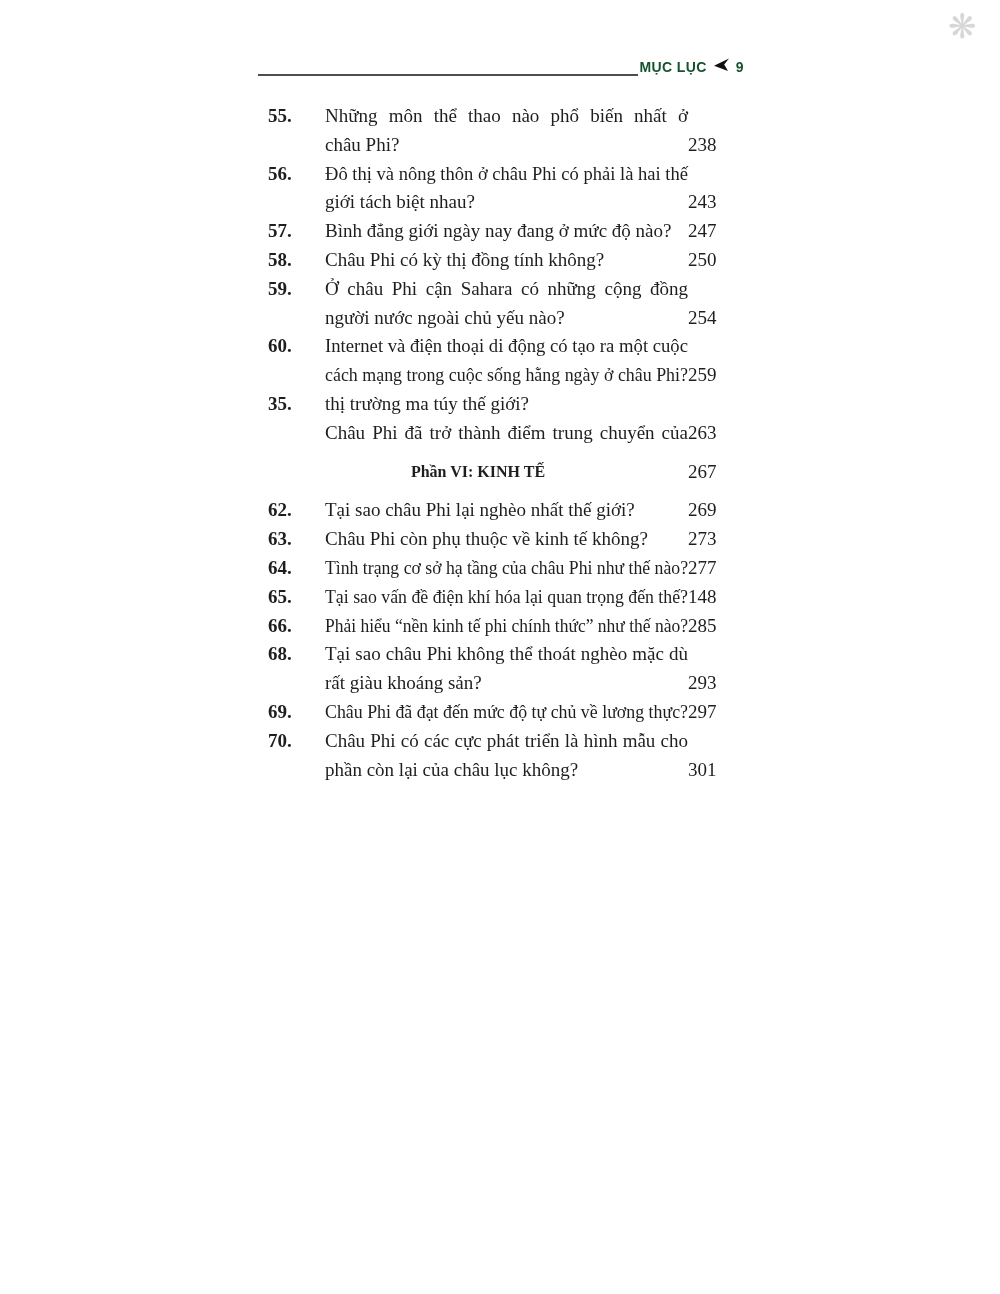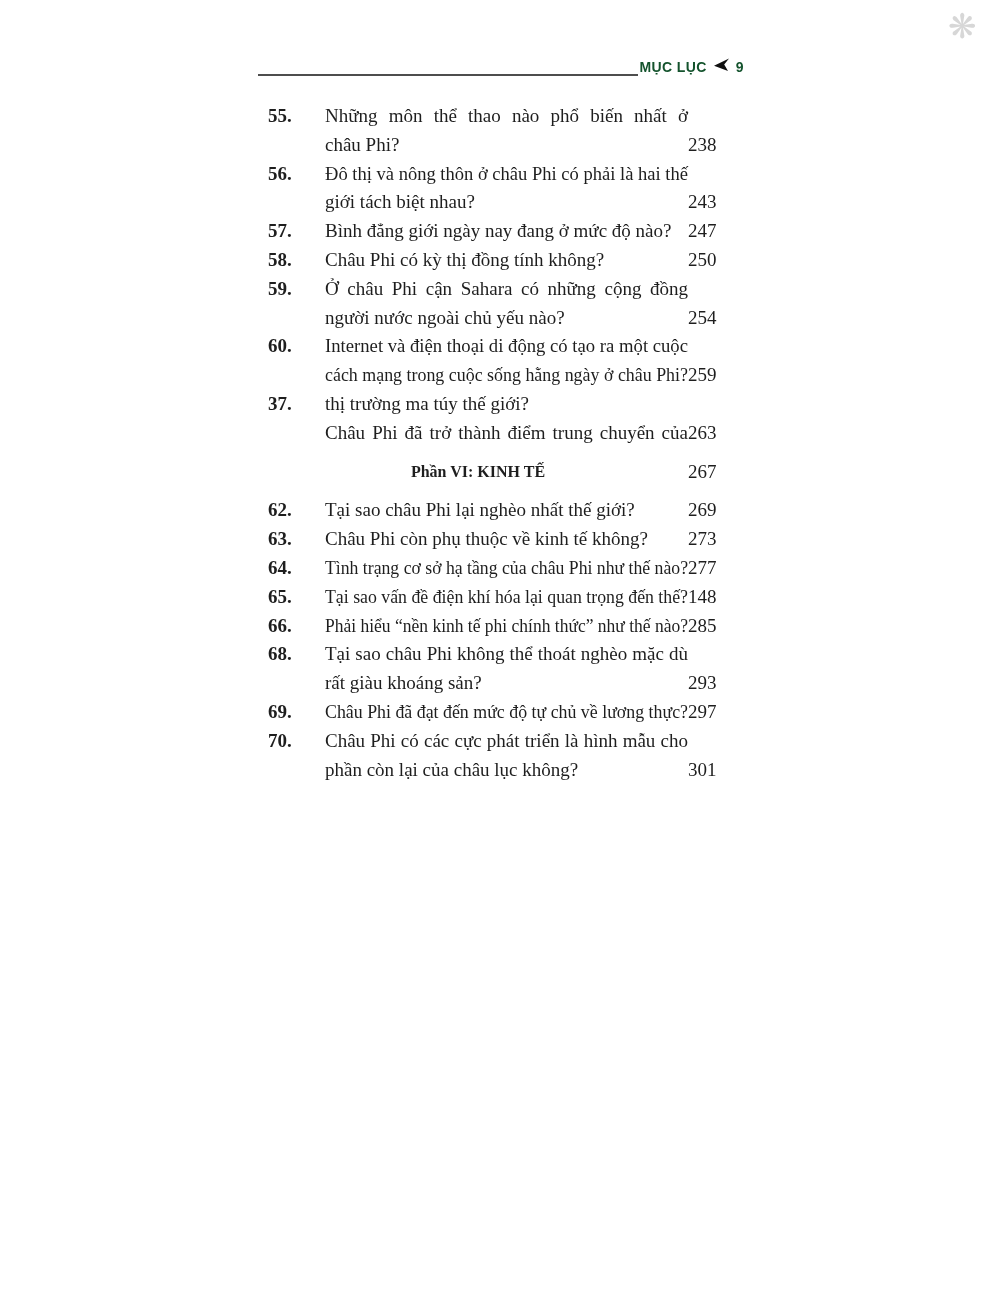--- a/index.html
+++ b/index.html
@@ -146,21 +146,21 @@
   <div class="entry">
     <div class="num">60.</div>
     <div class="text">
           <div class="line stretch" style="display: block; white-space: nowrap; transform: scaleX(0.982866); transform-origin: left center;">Internet và điện thoại di động có tạo ra một cuộc</div>
           <div class="line" style="display: block; white-space: nowrap; transform: scaleX(0.942398); transform-origin: left center;">cách mạng trong cuộc sống hằng ngày ở châu Phi?</div>
         </div>
     <div class="pnum">259</div>
   </div>
 
   <div class="entry">
-    <div class="num">37.</div>
+    <div class="num">35.</div>
     <div class="text">
           <div class="line" style="display: block;">thị trường ma túy thế giới?</div>
           <div class="line stretch" style="display: block; white-space: nowrap; word-spacing: 2.30078px;">Châu Phi đã trở thành điểm trung chuyển của</div>
         </div>
     <div class="pnum">263</div>
   </div>
 
   <div class="section">
     <div class="section-title">Phần VI: KINH TẾ</div>
     <div class="pnum">267</div>

